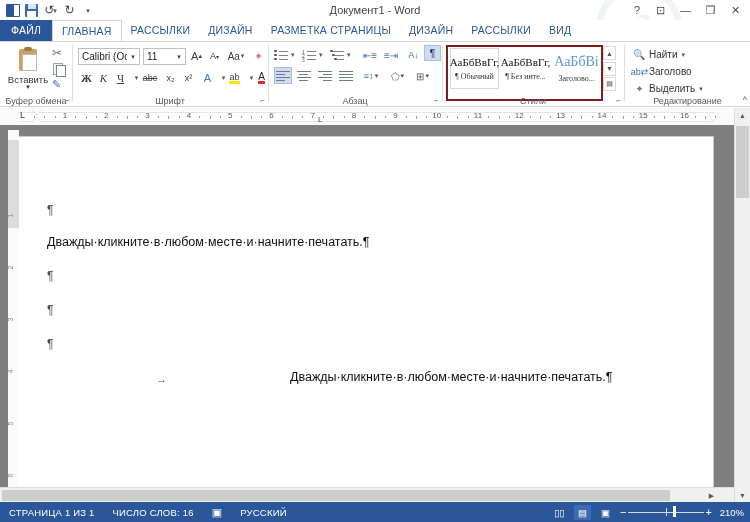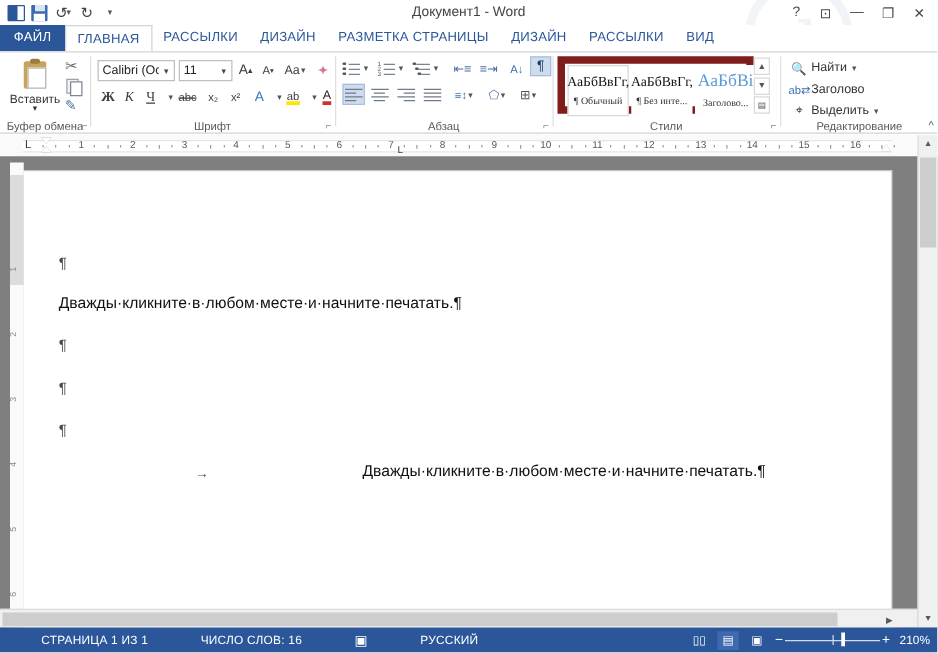--- a/index.html
+++ b/index.html
@@ -151,21 +151,21 @@
   
   .stylebox {
     position:absolute; top:5px; height:43px; width:56px;
     border:1px solid #d0d0d0; background:#fff;
     display:flex; flex-direction:column; align-items:center; justify-content:center;
   }
   .stylebox .s-preview { font-size:11px; color:#111; font-family:"Liberation Serif", serif; }
   .stylebox .s-preview.blue { color:#5b9bd5; font-size:14px; }
   .stylebox .s-name { font-size:8px; color:#333; margin-top:4px; white-space:nowrap;font-family:Liberation Serif, serif;}
   .gallery-frame {
-    position:absolute; top:3px; height:46px; border:6px solid #7f1d1d; background:#fff;
+    position:absolute; top:3px; height:56px; border:2px solid #7f1d1d; background:#fff;
   }
   .gal-scroll {
     position:absolute; width:13px; top:4px; height:45px;
     display:flex; flex-direction:column; justify-content:space-between;
   }
   .gal-scroll div {
     width:13px; height:14px; border:1px solid #d9d9d9; background:#fff;
     font-size:7px; display:flex; align-items:center; justify-content:center; color:#555;
   }
 
@@ -255,21 +255,21 @@
   }
   .hs-btn { position:absolute; top:1px; width:13px; height:13px; background:#f0f0f0;
     display:flex; align-items:center; justify-content:center; font-size:7px; color:#5a5a5a;}
 
   
   .statusbar {
     position:absolute; left:0; bottom:0; width:750px; height:20px;
     background:#2b579a; color:#ffffff; font-size:9.5px;
     display:flex; align-items:center;
   }
-  .st-item { padding:0 9px; white-space:nowrap; letter-spacing:.2px;margin-left:24px;}
+  .st-item { padding:0 9px; white-space:nowrap; letter-spacing:.2px;}
   .st-right { position:absolute; right:4px; display:flex; align-items:center; gap:6px;}
   .view-btn { width:17px; height:15px; display:flex; align-items:center; justify-content:center;}
   .view-btn.active { background:#3f6ab0; }
   .zoom-slider { position:relative; width:92px; height:14px; display:flex; align-items:center;}
   .zs-line { position:absolute; left:8px; right:8px; height:1px; background:#cfdcf0;}
   .zs-mid { position:absolute; left:50%; top:3px; width:1px; height:8px; background:#cfdcf0;}
   .zs-knob { position:absolute; left:53px; top:1px; width:3px; height:11px; background:#ffffff;}
   .zs-sign { position:absolute; font-size:11px; color:#ffffff; line-height:1;}
   .zoom-val { font-size:9.5px; min-width:28px; text-align:right; padding-right:2px;}
 </style>

